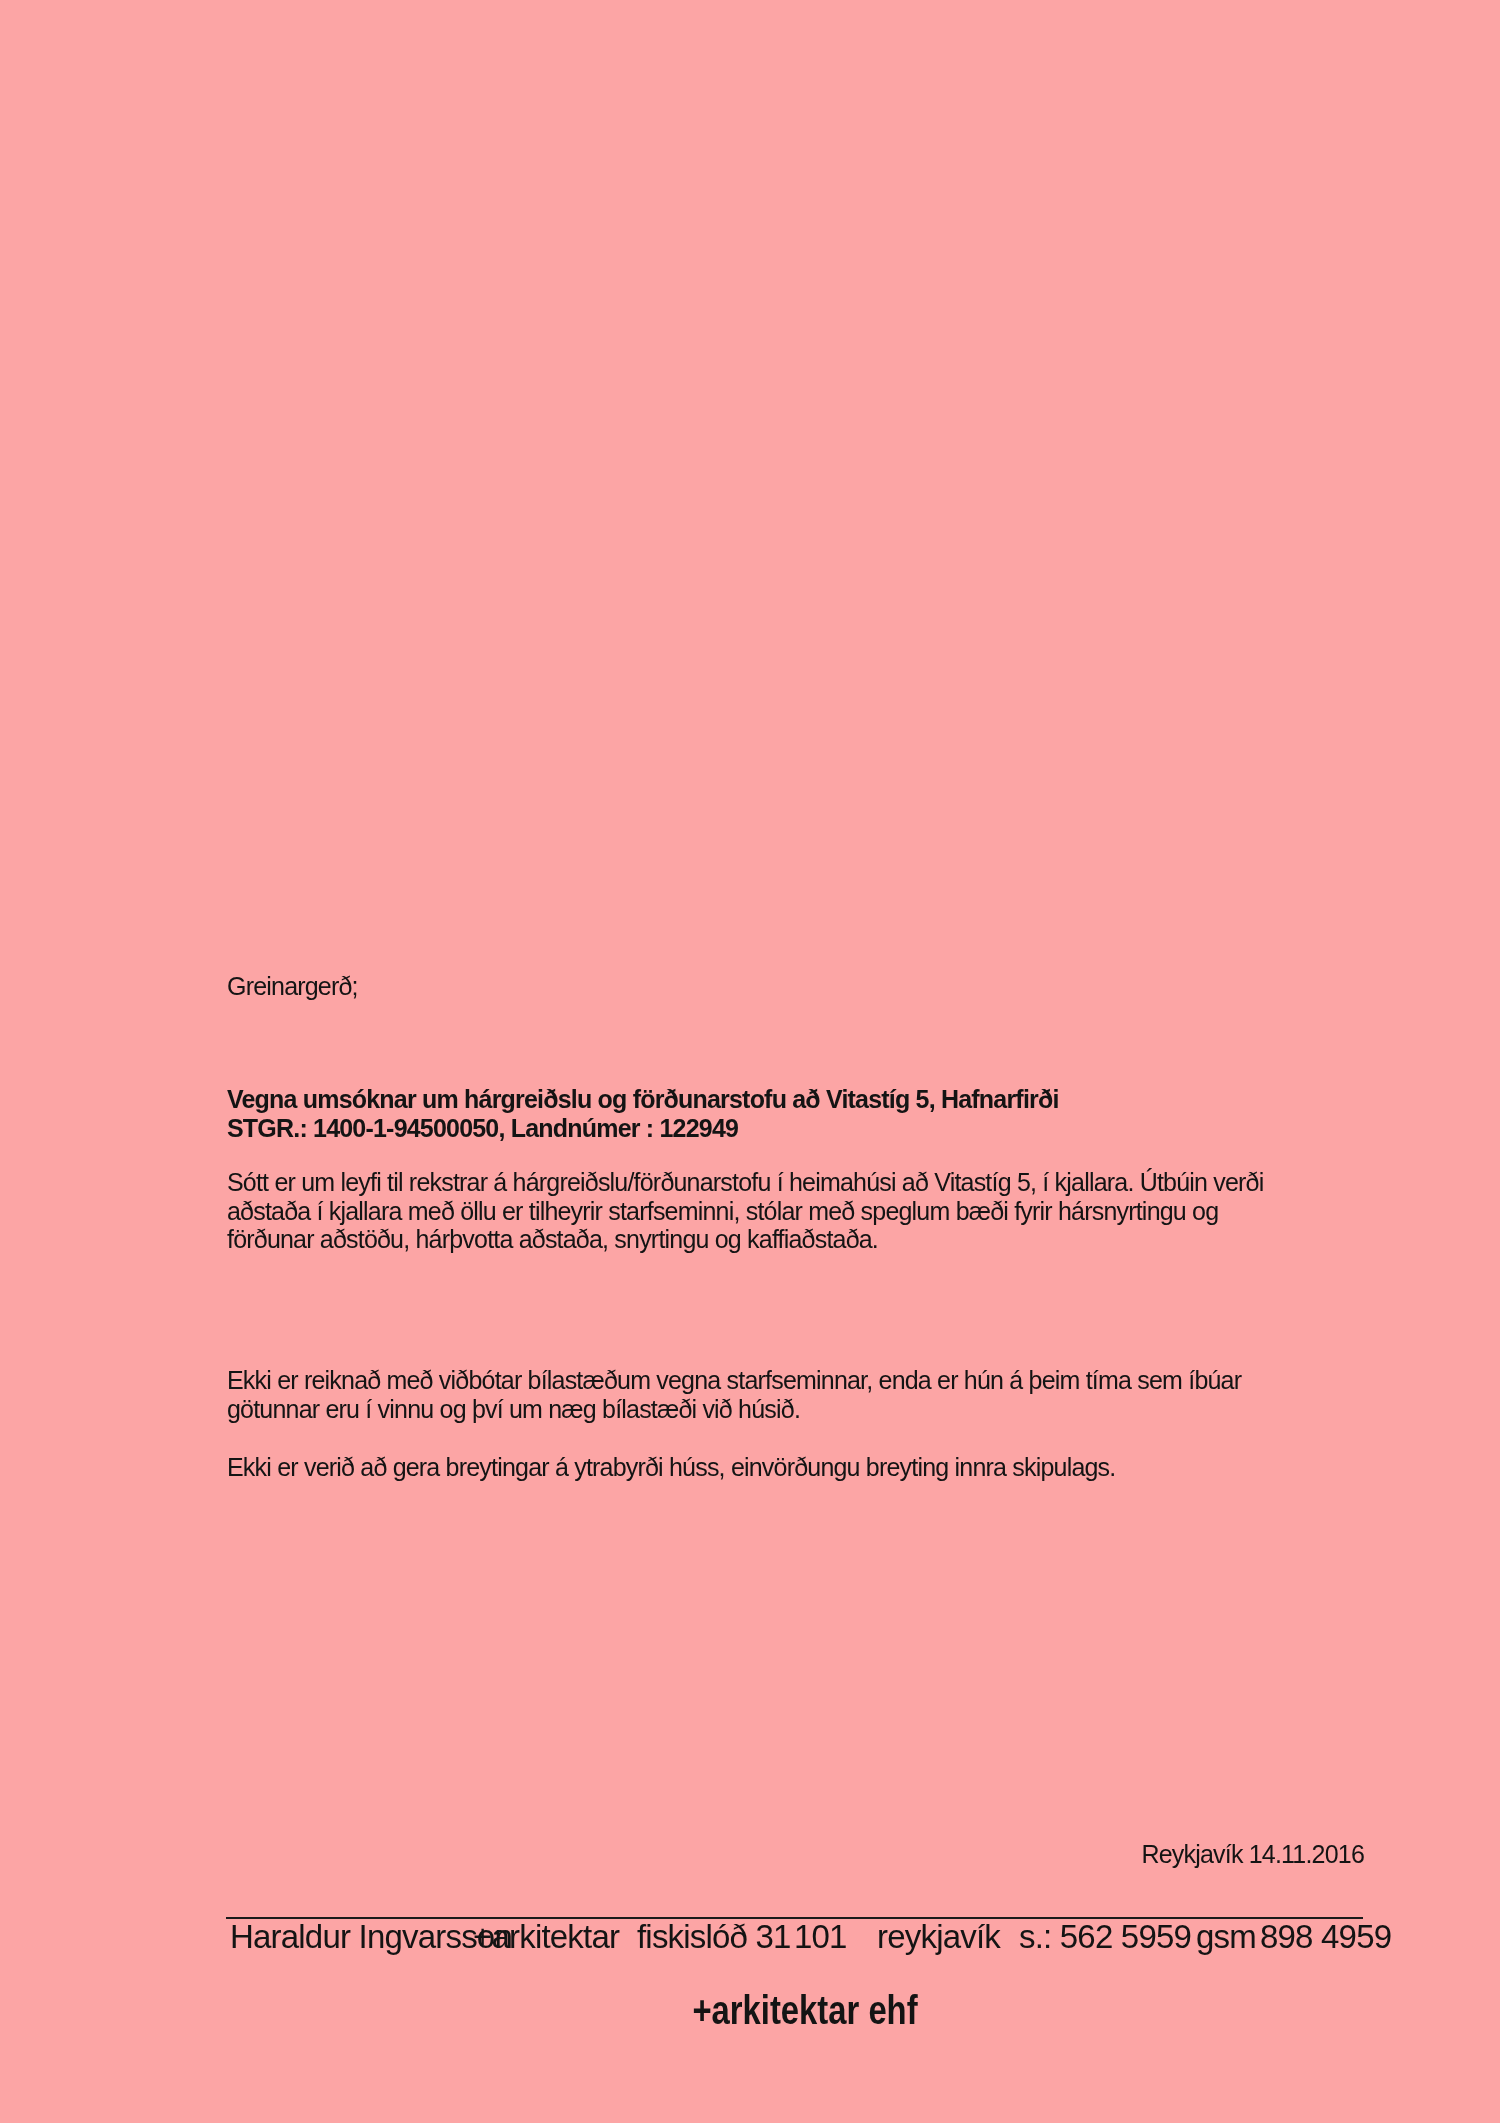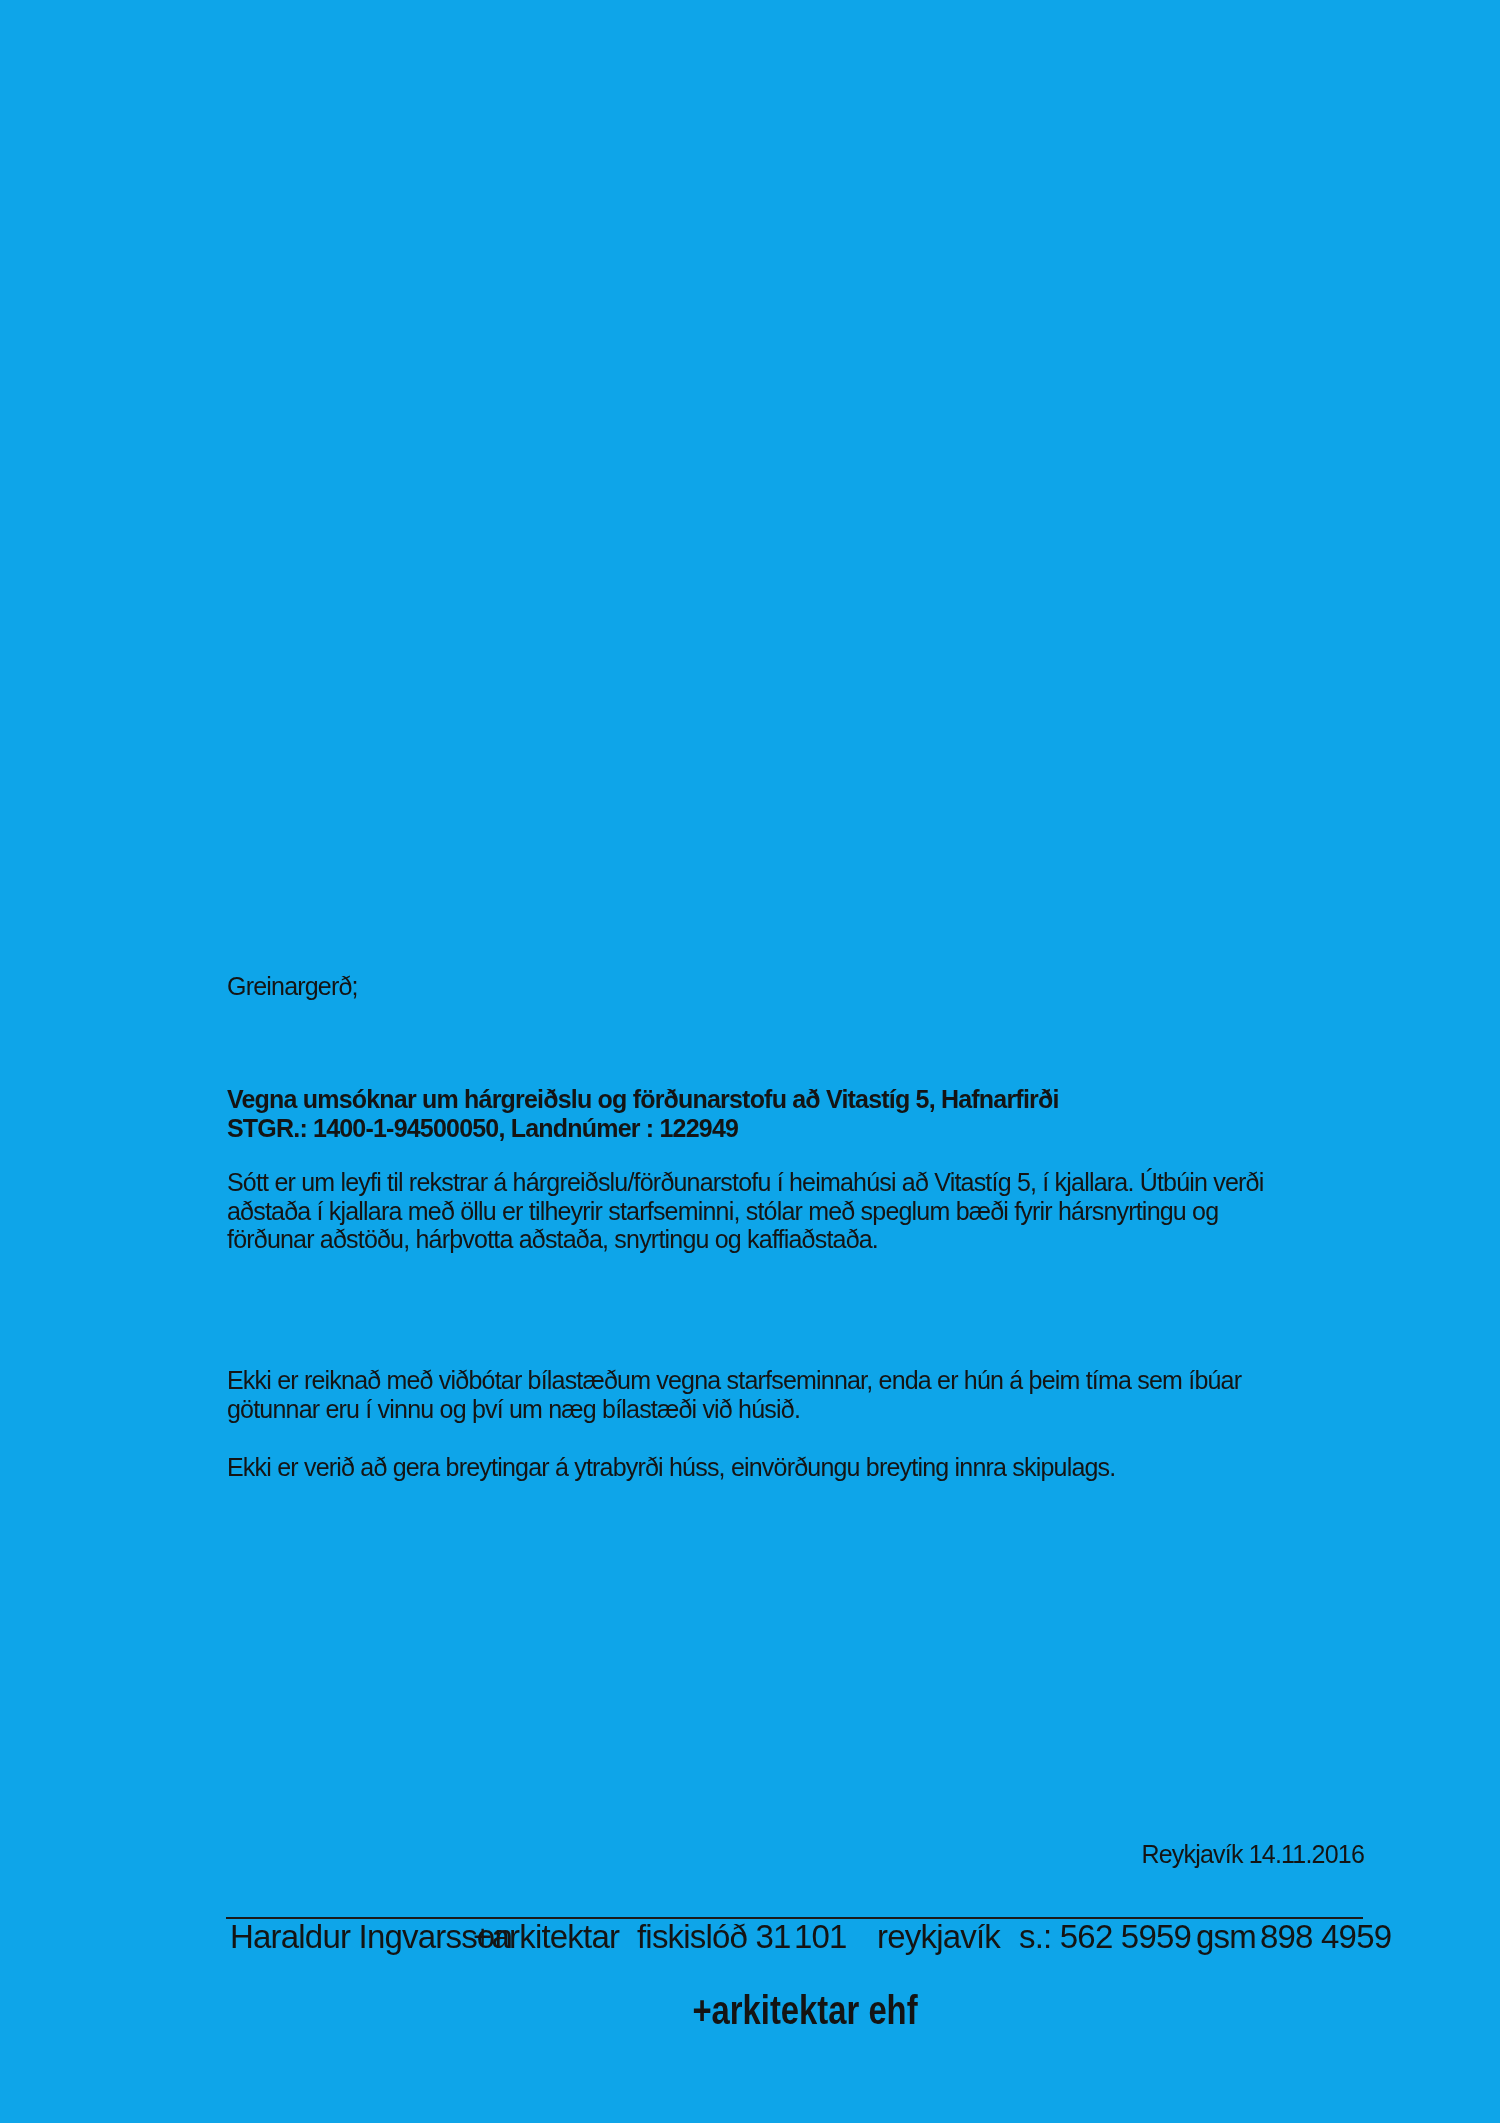--- a/index.html
+++ b/index.html
@@ -4,21 +4,21 @@
 <style>
   html, body {
     margin: 0;
     padding: 0;
     background: #ffffff;
   }
   .page {
     position: relative;
     width: 1500px;
     height: 2123px;
-    background: #0ea5e9;
+    background: #fca5a5;
     overflow: hidden;
     font-family: "Liberation Sans", "DejaVu Sans", sans-serif;
     color: #141414;
   }
   .body-text {
     position: absolute;
     left: 227px;
     width: 1250px;
     font-size: 25px;
     line-height: 28.5px;

